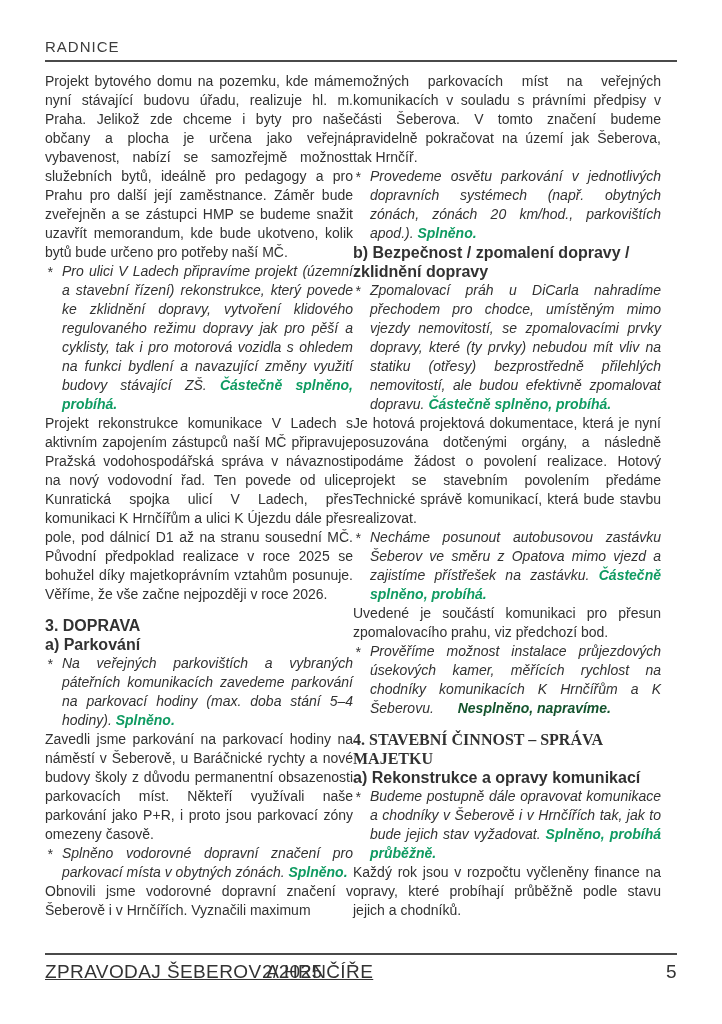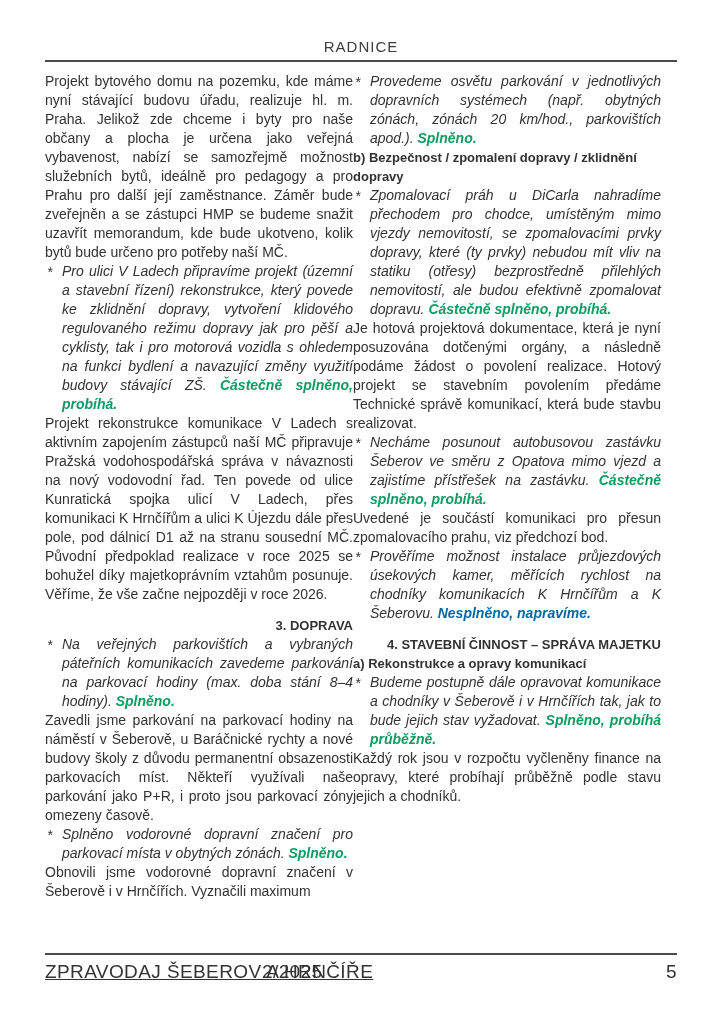--- a/index.html
+++ b/index.html
@@ -2,32 +2,32 @@
 <html lang="cs"><head>
 <meta charset="utf-8">
 <style>
   html,body{margin:0;padding:0;background:#e8e8e8;}
   .page{
     position:relative;width:722px;height:1024px;margin:0 auto;background:#ffffff;
     font-family:"Liberation Sans",sans-serif;color:#323232;overflow:hidden;
   }
   
   .hdr{position:absolute;top:38px;left:45px;right:45px;}
-  .hdr-label{text-align:center;font-size:15px;letter-spacing:1px;color:#3c3c3c;margin-bottom:5px;}
+  .hdr-label{text-align:left;font-size:15px;letter-spacing:1px;color:#3c3c3c;margin-bottom:5px;}
   .hdr-rule{height:2px;background:#4a4a4a;}
   
   .cols{position:absolute;top:72px;left:45px;right:45px;display:flex;gap:0;}
   .col{width:308px;font-size:14px;line-height:19px;text-align:justify;}
   .para{margin:0;}
   .bullet{position:relative;padding-left:17px;font-style:italic;margin:0;}
   .bullet .marker{position:absolute;left:2px;top:1px;}
   .status{font-weight:bold;}
-  .heading{font-weight:bold;font-size:13px;text-align:left;}
-  .heading.section{margin-top:12px;text-align:right;}
-  .heading.gap{}
+  .heading{font-weight:bold;font-size:16px;text-align:left;}
+  .heading.section{margin-top:12px;}
+  .heading.gap{font-family:Liberation Serif, serif;}
   
   .ftr{position:absolute;left:45px;right:45px;top:953px;}
   .ftr-rule{height:2px;background:#4a4a4a;}
   .ftr-row{position:relative;margin-top:6px;font-size:19px;letter-spacing:.4px;color:#333;text-decoration:underline;}
   .ftr-issue{position:absolute;left:217px;top:0;}
   .ftr-page{position:absolute;right:0;top:0;}
 </style>
 </head>
 <body>
 
@@ -37,33 +37,35 @@
     <div class="hdr-label">RADNICE</div>
     <div class="hdr-rule"></div>
   </div>
 
   <div class="cols">
     <div class="col">
         <div class="para">Projekt bytového domu na pozemku, kde máme nyní stávající budovu úřadu, realizuje hl. m. Praha. Jelikož zde chceme i byty pro naše občany a plocha je určena jako veřejná vybavenost, nabízí se samozřejmě možnost služebních bytů, ideálně pro pedagogy a pro Prahu pro další její zaměstnance. Záměr bude zveřejněn a se zástupci HMP se budeme snažit uzavřít memorandum, kde bude ukotveno, kolik bytů bude určeno pro potřeby naší MČ.</div>
         <div class="bullet"><span class="marker">*</span><span>Pro ulici V Ladech připravíme projekt (územní a stavební řízení) rekonstrukce, který povede ke zklidnění dopravy, vytvoření klidového regulovaného režimu dopravy jak pro pěší a cyklisty, tak i pro motorová vozidla s ohledem na funkci bydlení a navazující změny využití budovy stávající ZŠ. </span><span class="status" style="color: rgb(15, 155, 98);">Částečně splněno, probíhá.</span></div>
         <div class="para">Projekt rekonstrukce komunikace V Ladech s aktivním zapojením zástupců naší MČ připravuje Pražská vodohospodářská správa v návaznosti na nový vodovodní řad. Ten povede od ulice Kunratická spojka ulicí V Ladech, přes komunikaci K Hrnčířům a ulici K Újezdu dále přes pole, pod dálnicí D1 až na stranu sousední MČ. Původní předpoklad realizace v roce 2025 se bohužel díky majetkoprávním vztahům posunuje. Věříme, že vše začne nejpozději v roce 2026.</div>
         <div class="heading section">3. DOPRAVA</div>
-        <div class="bullet"><span class="marker">*</span><span>Na veřejných parkovištích a vybraných páteřních komunikacích zavedeme parkování na parkovací hodiny (max. doba stání 8–4 hodiny). </span><span class="status" style="color: rgb(15, 155, 98);">Splněno.</span></div>
+        <div class="heading sub">a) Parkování</div>
+        <div class="bullet"><span class="marker">*</span><span>Na veřejných parkovištích a vybraných páteřních komunikacích zavedeme parkování na parkovací hodiny (max. doba stání 5–4 hodiny). </span><span class="status" style="color: rgb(15, 155, 98);">Splněno.</span></div>
         <div class="para">Zavedli jsme parkování na parkovací hodiny na náměstí v Šeberově, u Baráčnické rychty a nové budovy školy z důvodu permanentní obsazenosti parkovacích míst. Někteří využívali naše parkování jako P+R, i proto jsou parkovací zóny omezeny časově.</div>
         <div class="bullet"><span class="marker">*</span><span>Splněno vodorovné dopravní značení pro parkovací místa v obytných zónách. </span><span class="status" style="color: rgb(15, 155, 98);">Splněno.</span></div>
         <div class="para">Obnovili jsme vodorovné dopravní značení v Šeberově i v Hrnčířích. Vyznačili maximum</div>
       </div>
     <div class="col">
+        <div class="para">možných parkovacích míst na veřejných komunikacích v souladu s právními předpisy v části Šeberova. V tomto značení budeme pravidelně pokračovat na území jak Šeberova, tak Hrnčíř.</div>
         <div class="bullet"><span class="marker">*</span><span>Provedeme osvětu parkování v jednotlivých dopravních systémech (např. obytných zónách, zónách 20 km/hod., parkovištích apod.). </span><span class="status" style="color: rgb(15, 155, 98);">Splněno.</span></div>
         <div class="heading sub">b) Bezpečnost / zpomalení dopravy / zklidnění dopravy</div>
         <div class="bullet"><span class="marker">*</span><span>Zpomalovací práh u DiCarla nahradíme přechodem pro chodce, umístěným mimo vjezdy nemovitostí, se zpomalovacími prvky dopravy, které (ty prvky) nebudou mít vliv na statiku (otřesy) bezprostředně přilehlých nemovitostí, ale budou efektivně zpomalovat dopravu. </span><span class="status" style="color: rgb(15, 155, 98);">Částečně splněno, probíhá.</span></div>
         <div class="para">Je hotová projektová dokumentace, která je nyní posuzována dotčenými orgány, a následně podáme žádost o povolení realizace. Hotový projekt se stavebním povolením předáme Technické správě komunikací, která bude stavbu realizovat.</div>
         <div class="bullet"><span class="marker">*</span><span>Necháme posunout autobusovou zastávku Šeberov ve směru z Opatova mimo vjezd a zajistíme přístřešek na zastávku. </span><span class="status" style="color: rgb(15, 155, 98);">Částečně splněno, probíhá.</span></div>
         <div class="para">Uvedené je součástí komunikaci pro přesun zpomalovacího prahu, viz předchozí bod.</div>
-        <div class="bullet"><span class="marker">*</span><span>Prověříme možnost instalace průjezdových úsekových kamer, měřících rychlost na chodníky komunikacích K Hrnčířům a K Šeberovu. </span><span class="status" style="color: #0369a1;">Nesplněno, napravíme.</span></div>
+        <div class="bullet"><span class="marker">*</span><span>Prověříme možnost instalace průjezdových úsekových kamer, měřících rychlost na chodníky komunikacích K Hrnčířům a K Šeberovu. </span><span class="status" style="color: #14532d; margin-left: 20px;">Nesplněno, napravíme.</span></div>
         <div class="heading section gap">4. STAVEBNÍ ČINNOST – SPRÁVA MAJETKU</div>
         <div class="heading sub">a) Rekonstrukce a opravy komunikací</div>
         <div class="bullet"><span class="marker">*</span><span>Budeme postupně dále opravovat komunikace a chodníky v Šeberově i v Hrnčířích tak, jak to bude jejich stav vyžadovat. </span><span class="status" style="color: rgb(15, 155, 98);">Splněno, probíhá průběžně.</span></div>
         <div class="para">Každý rok jsou v rozpočtu vyčleněny finance na opravy, které probíhají průběžně podle stavu jejich a chodníků.</div>
       </div>
   </div>
 
   <div class="ftr">
     <div class="ftr-rule"></div>
     <div class="ftr-row">

